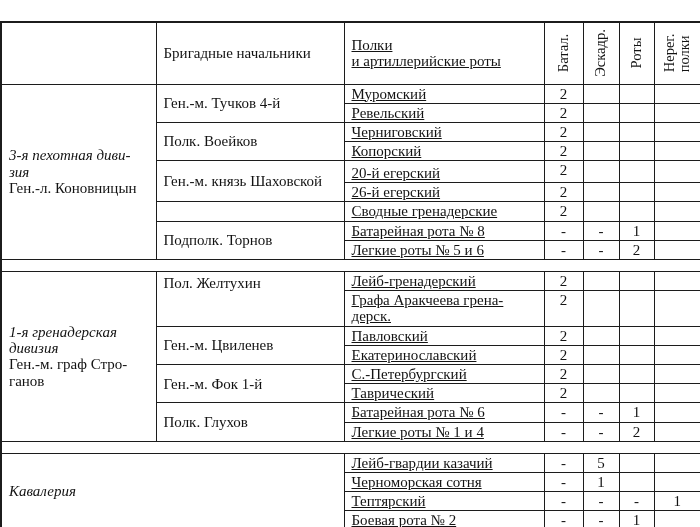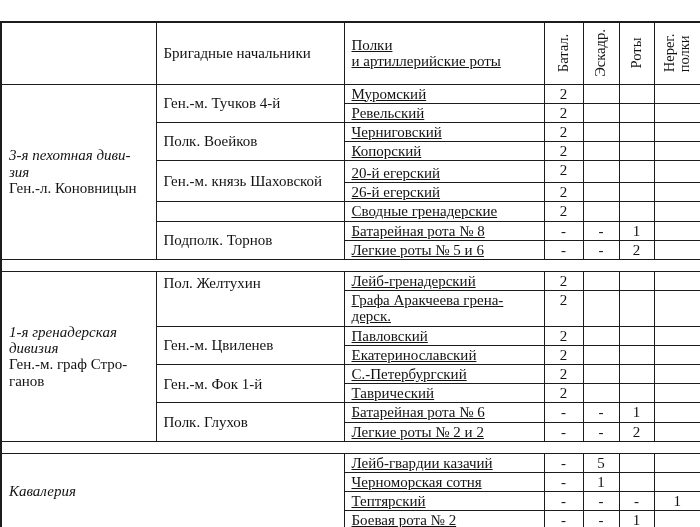--- a/index.html
+++ b/index.html
@@ -233,21 +233,21 @@
   </tr>
   <tr class="r">
     <td class="brig-cell" rowspan="2">Полк. Глухов</td>
     <td class="reg-cell">Батарейная рота № 6</td>
     <td class="num-cell">-</td>
     <td class="num-cell">-</td>
     <td class="num-cell">1</td>
     <td class="num-cell"></td>
   </tr>
   <tr class="r">
-    <td class="reg-cell">Легкие роты № 2 и 2</td>
+    <td class="reg-cell">Легкие роты № 1 и 4</td>
     <td class="num-cell">-</td>
     <td class="num-cell">-</td>
     <td class="num-cell">2</td>
     <td class="num-cell"></td>
   </tr>
 
   <tr class="gap">
           <td colspan="7" class="gap-cell"></td>
         </tr>
 

